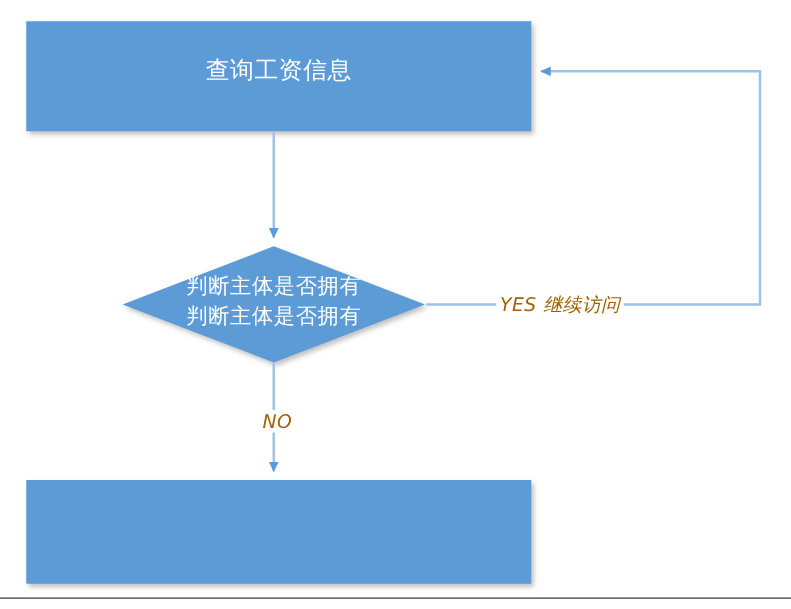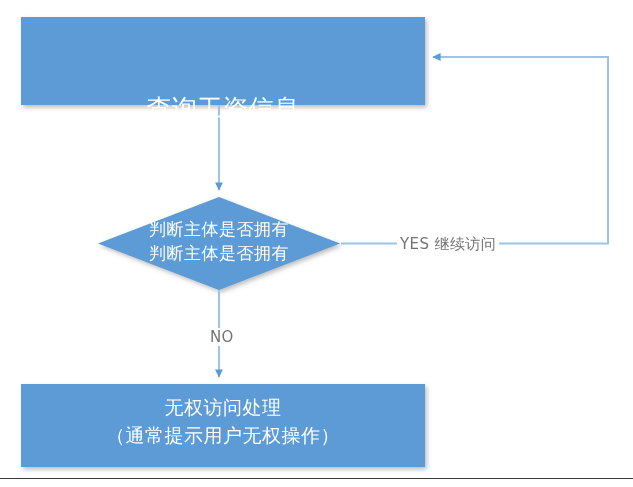--- a/index.html
+++ b/index.html
@@ -31,45 +31,45 @@
     text-align: center;
     line-height: 1.34;
     white-space: nowrap;
     pointer-events: none;
     letter-spacing: 0.5px;
   }
   #process-start-text {
     left: 21px;
     top: 44px;
     width: 404px;
-    font-size: 25px;
-    margin-top: 48px;
+    font-size: 19px;
   }
   #decision-text {
     left: 79px;
     top: 217px;
     width: 280px;
     font-size: 17px;
     line-height: 1.42;
   }
   #process-deny-text {
     left: 21px;
     top: 394px;
     width: 404px;
     font-size: 19px;
     line-height: 1.45;
   }
   .edge-label {
     position: absolute;
-    color: #737373;
+    color: #a16207;
     font-size: 15px;
     white-space: nowrap;
     background: #ffffff;
     padding: 0 3px;
     letter-spacing: 0.4px;
+    font-style: italic;
   }
   #label-yes {
     left: 397px;
     top: 235px;
   }
   #label-no {
     left: 207px;
     top: 328px;
   }
   #bottom-rule {
@@ -111,22 +111,18 @@
 
   <div class="node-text" id="process-start-text">
     <div>查询工资信息</div>
   </div>
 
   <div class="node-text" id="decision-text">
     <div>判断主体是否拥有</div>
     <div>判断主体是否拥有</div>
   </div>
 
-  <div class="node-text" id="process-deny-text">
-    <div>无权访问处理</div>
-    <div>（通常提示用户无权操作）</div>
-  </div>
 
   <div class="edge-label" id="label-yes">YES 继续访问</div>
   <div class="edge-label" id="label-no">NO</div>
 
   <div id="bottom-rule"></div>
 </div>
 
 </body></html>

